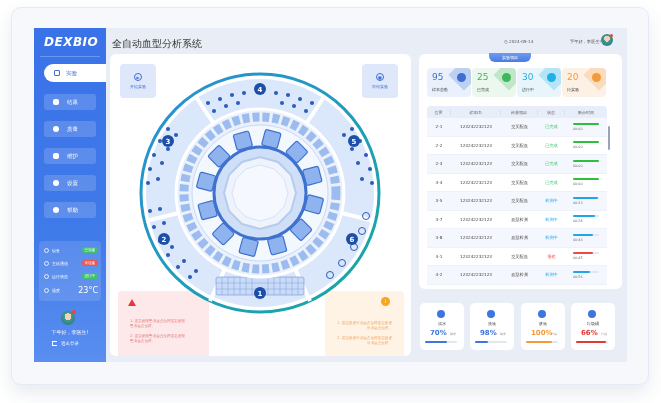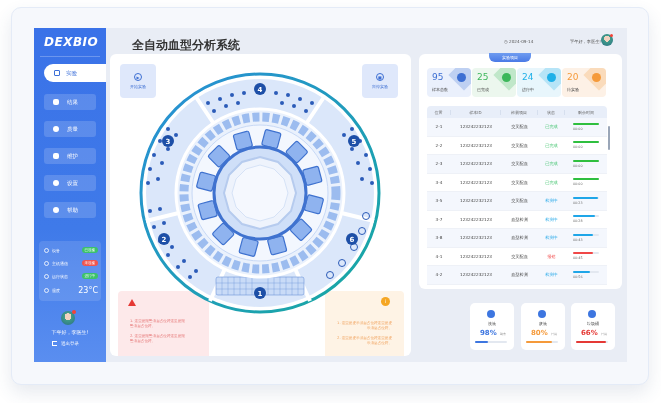--- a/index.html
+++ b/index.html
@@ -17,21 +17,21 @@
 .srow{position:absolute;left:5px;display:flex;align-items:center;font-size:4px;color:#fff;width:54px}
 .srow .sic{width:5px;height:5px;border:1px solid rgba(255,255,255,.8);border-radius:50%;margin-right:3px}
 .srow .lbl{flex:1}
 .pill{font-size:3.5px;color:#fff;padding:1px 3px;border-radius:3px}
 .temp{font-size:8px;color:#fff}
 .sb-avatar{position:absolute;left:27px;top:283px;width:14px;height:14px;border-radius:50%;background:radial-gradient(circle at 50% 40%,#f1d2c0 0,#f1d2c0 30%,#3f9b8a 32%,#2a6e83 100%)}
 .sb-dot{position:absolute;left:38px;top:282px;width:4px;height:4px;border-radius:50%;background:#f44336}
 .sb-greet{position:absolute;left:0;top:301px;width:72px;text-align:center;font-size:5px;color:#fff}
 .sb-logout{position:absolute;left:18px;top:313px;font-size:4.5px;color:#fff;display:flex;align-items:center}
 .sb-logout .lic{width:5px;height:5px;border:1px solid #fff;border-right:none;margin-right:4px}
-.topbar-title{position:absolute;left:98px;top:9px;font-size:12px;font-weight:bold;color:#333}
+.topbar-title{position:absolute;left:78px;top:9px;font-size:10px;font-weight:normal;color:#333}
 .topbar-date{position:absolute;left:470px;top:11px;font-size:4.2px;color:#555}
 .topbar-greet{position:absolute;left:536px;top:11px;font-size:4.2px;color:#555}
 .top-avatar{position:absolute;left:567px;top:6px;width:12px;height:12px;border-radius:50%;background:radial-gradient(circle at 50% 40%,#f1d2c0 0,#f1d2c0 30%,#3f9b8a 32%,#2a6e83 100%)}
 .top-dot{position:absolute;left:576px;top:6px;width:3px;height:3px;border-radius:50%;background:#f44336}
 .center{position:absolute;left:76px;top:26px;width:301px;height:302px;background:#fff;border-radius:6px;overflow:hidden}
 .ctl-btn{position:absolute;top:10px;width:36px;height:34px;background:#dfe8fb;border-radius:4px;display:flex;flex-direction:column;align-items:center;justify-content:center;font-size:4px;color:#3d6fd3}
 .ctl-btn .cic{width:8px;height:8px;border:1px solid #3d6fd3;border-radius:50%;margin-bottom:3px;display:flex;align-items:center;justify-content:center;font-size:4px}
 .warn{position:absolute;left:8px;top:237px;width:91px;height:77px;background:#fde9ea;border-radius:4px}
 .warn-ic{position:absolute;left:10px;top:8px;width:0;height:0;border-left:4px solid transparent;border-right:4px solid transparent;border-bottom:7px solid #e53935}
 .warn-text{position:absolute;left:12px;top:28px;font-size:3.6px;color:#e57373;line-height:5px;width:55px}
@@ -305,21 +305,21 @@
       <div class="sic" style="background:#3d6fd3"></div>
     </div>
     <div class="stat" style="left:53px;background:#ecf7ee">
       <div class="corner" style="background:#3cb75a"></div>
       <div class="num" style="color:#3cb75a">25</div>
       <div class="lab">已完成</div>
       <div class="sic" style="background:#3cb75a"></div>
     </div>
     <div class="stat" style="left:98px;background:#e8f6fc">
       <div class="corner" style="background:#1fb0e8"></div>
-      <div class="num" style="color:#1fb0e8">24</div>
+      <div class="num" style="color:#1fb0e8">30</div>
       <div class="lab">进行中</div>
       <div class="sic" style="background:#1fb0e8"></div>
     </div>
     <div class="stat" style="left:143px;background:#fdf1e6">
       <div class="corner" style="background:#f59a3a"></div>
       <div class="num" style="color:#f59a3a">20</div>
       <div class="lab">待实验</div>
       <div class="sic" style="background:#f59a3a"></div>
     </div>
 
@@ -438,33 +438,42 @@
                 <i style="width:65%;background:#1fa6e8"></i>
               </div>
               <div class="tm">00:56</div>
             </div>
           </div>
       </div>
       <div class="vscroll"></div>
     </div>
   </div>
 
+  <div class="res" style="left:386px">
+    <div class="ric" style="background:#3d76e0"></div>
+    <div class="rl">清水</div>
+    <div class="rv" style="color:#3d76e0">70%</div>
+    <div class="rs">剩余</div>
+    <div class="rb">
+        <i style="width:70%;background:#3d76e0"></i>
+      </div>
+  </div>
   <div class="res" style="left:436px">
     <div class="ric" style="background:#3d76e0"></div>
     <div class="rl">洗液</div>
     <div class="rv" style="color:#3d76e0">98%</div>
     <div class="rs">剩余</div>
     <div class="rb">
         <i style="width:40%;background:#3d76e0"></i>
       </div>
   </div>
   <div class="res" style="left:487px">
     <div class="ric" style="background:#3d76e0"></div>
     <div class="rl">废液</div>
-    <div class="rv" style="color:#f59a3a">80%</div>
+    <div class="rv" style="color:#f59a3a">100%</div>
     <div class="rs">已用</div>
     <div class="rb">
         <i style="width:80%;background:#f59a3a"></i>
       </div>
   </div>
   <div class="res" style="left:537px">
     <div class="ric" style="background:#3d76e0"></div>
     <div class="rl">垃圾桶</div>
     <div class="rv" style="color:#e53935">66%</div>
     <div class="rs">已用</div>

